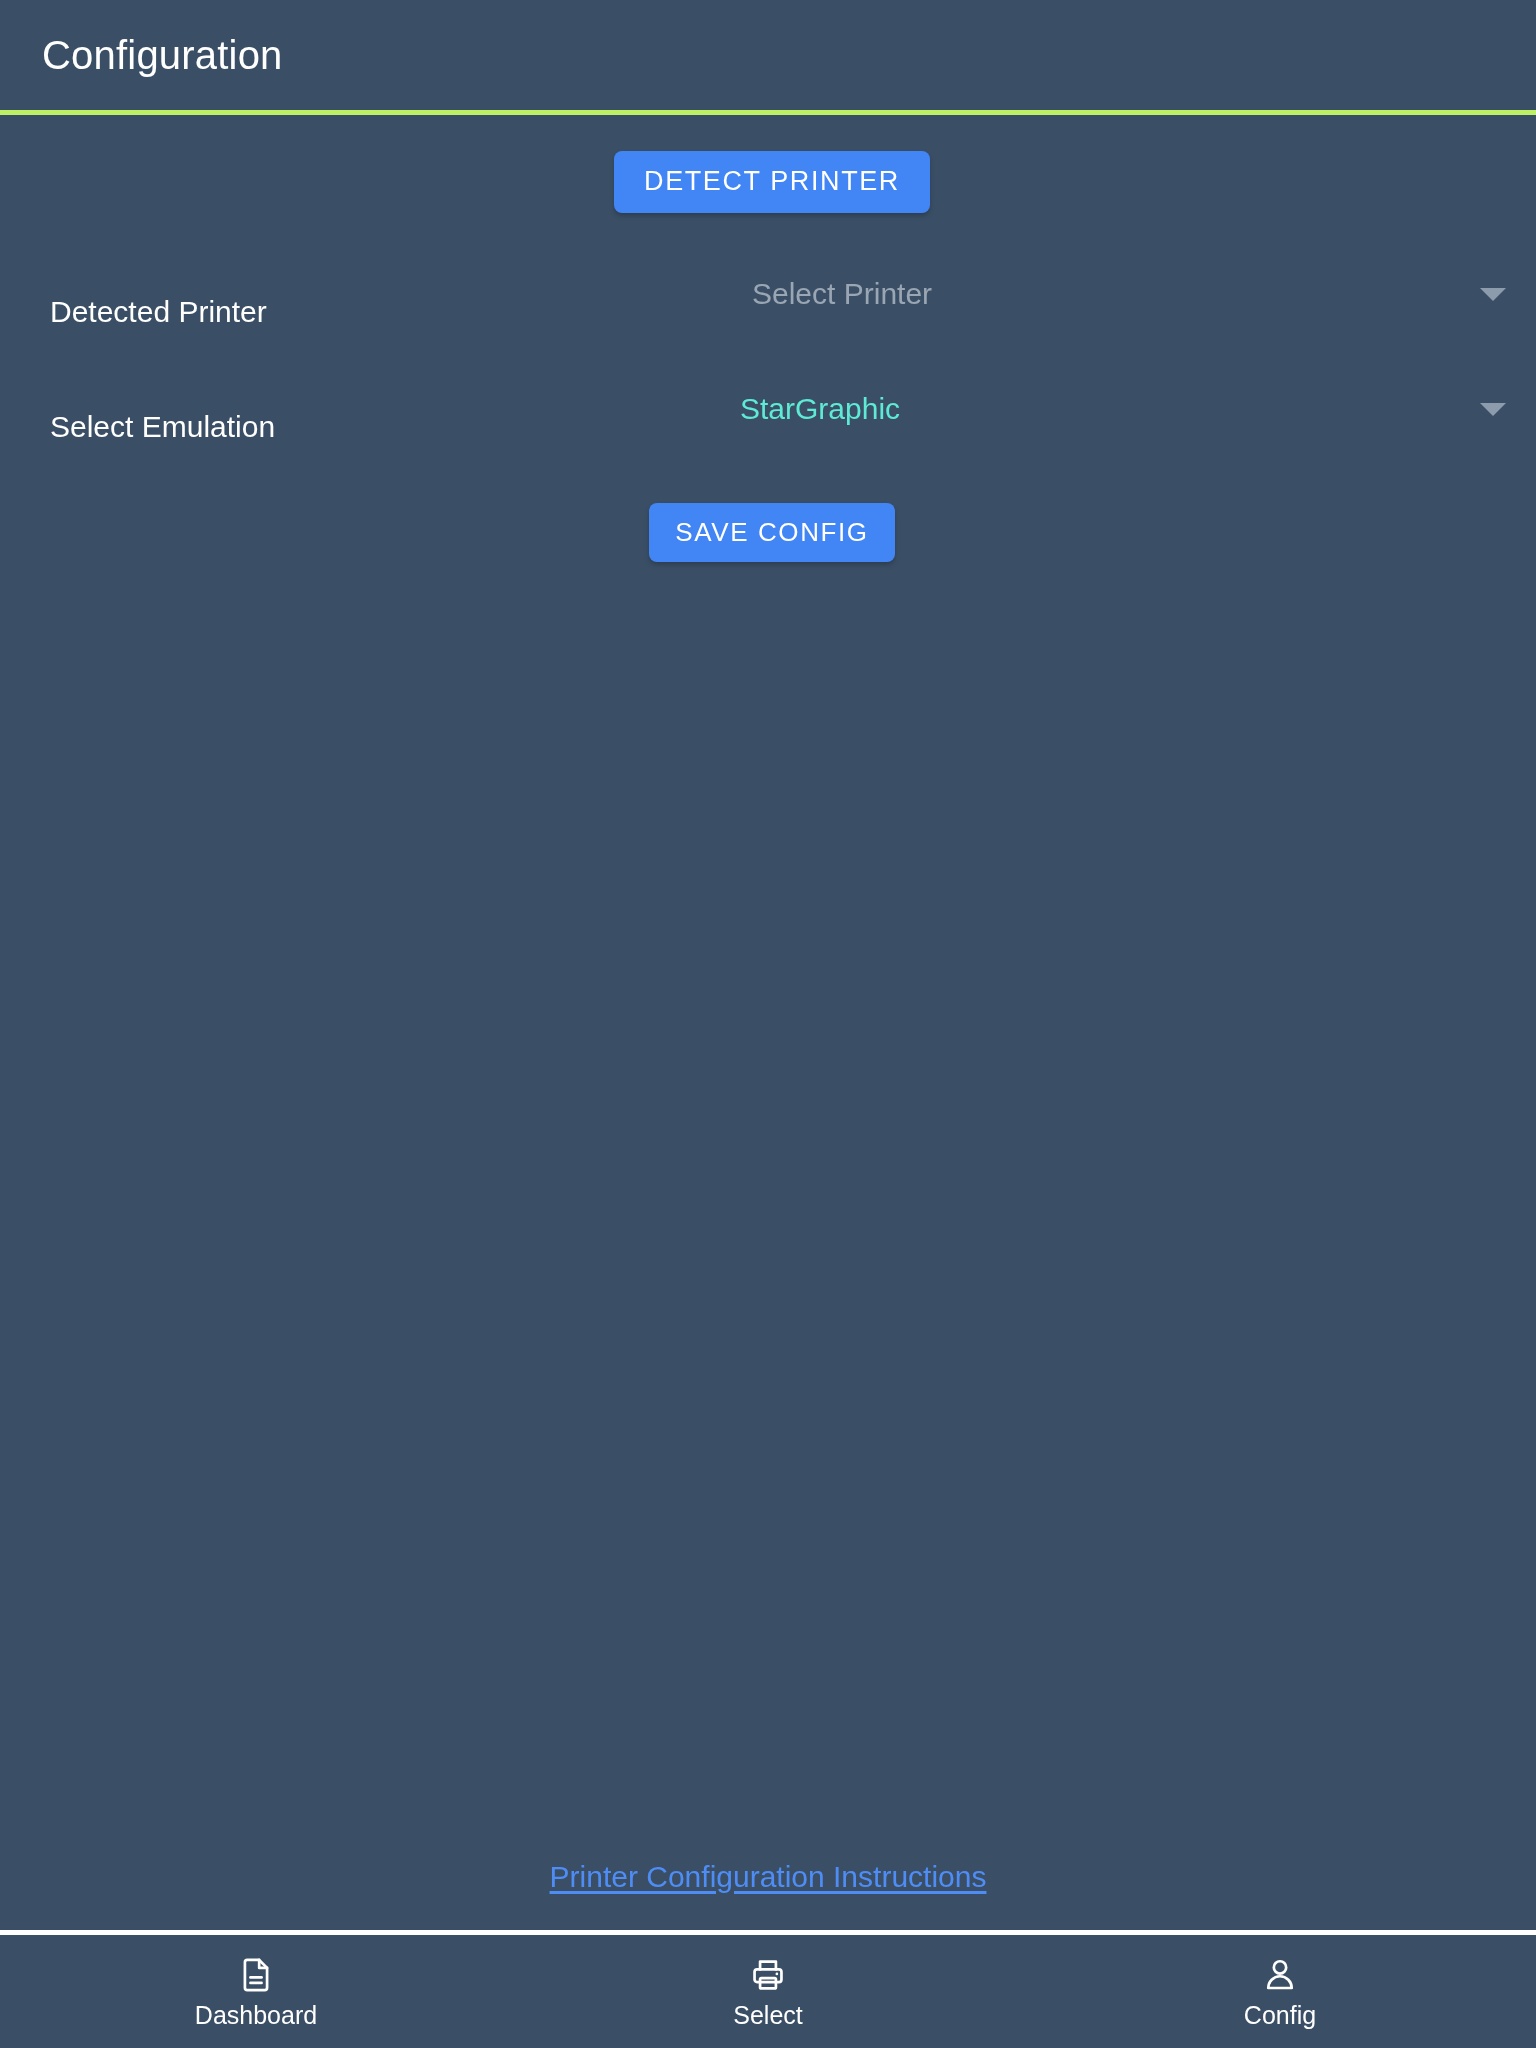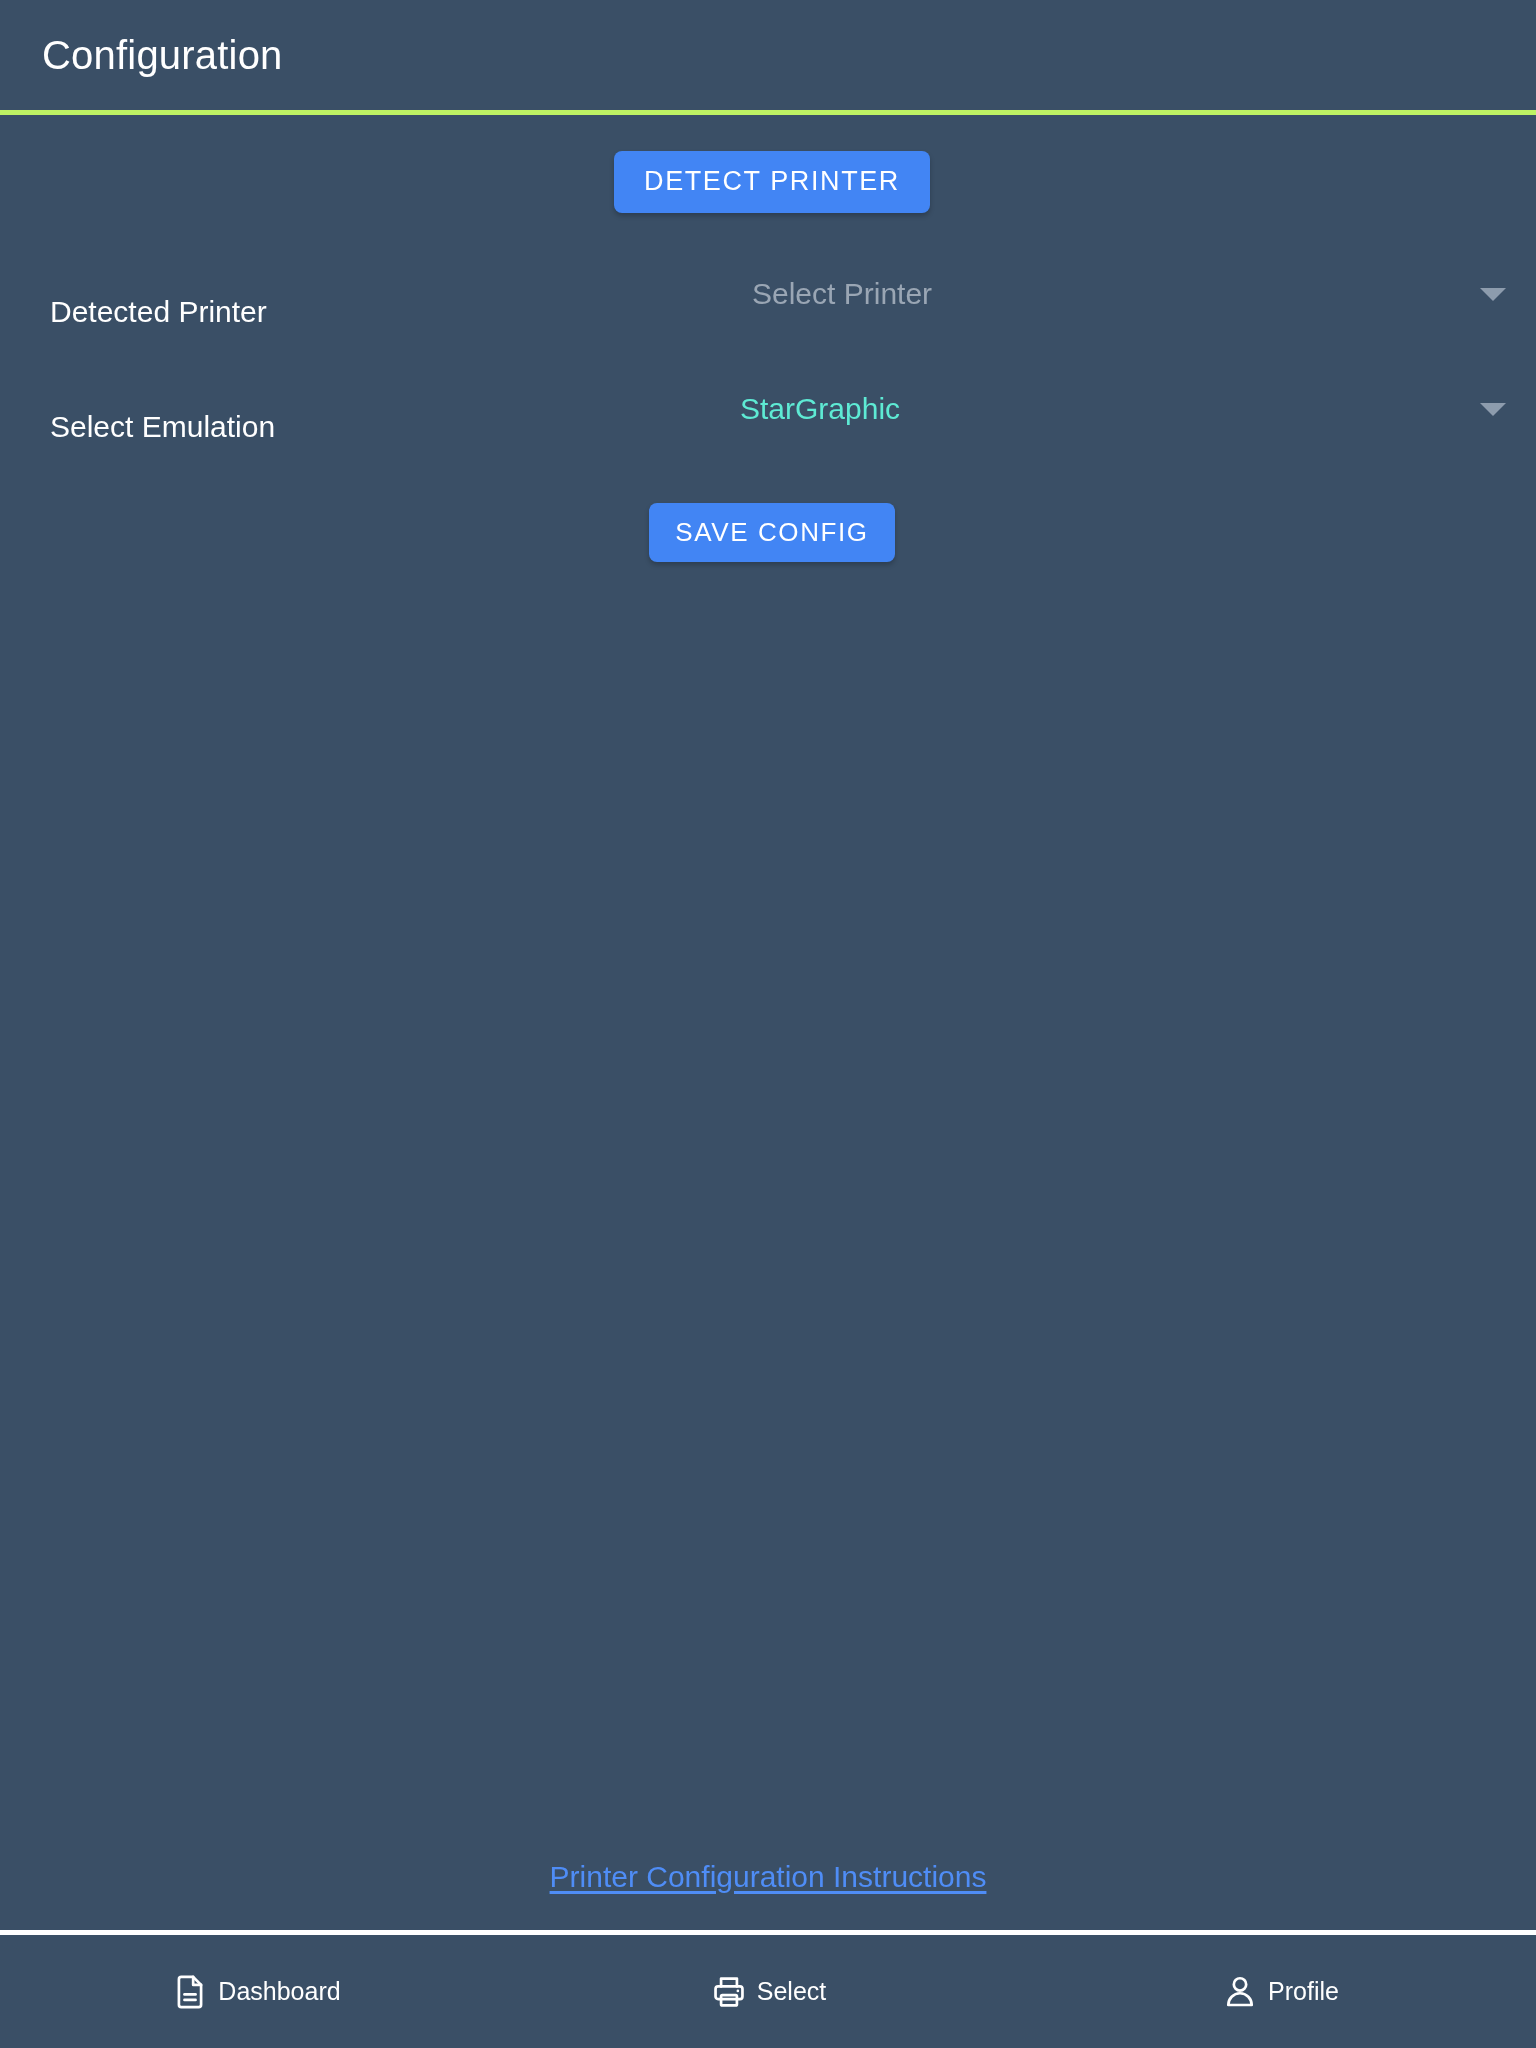--- a/index.html
+++ b/index.html
@@ -141,20 +141,21 @@
     flex: 0 0 auto;
     height: 118px;
     background: #3a4f66;
     border-top: 5px solid #ffffff;
     display: flex;
     align-items: center;
   }
   .nav-item {
     flex: 1 1 0;
     display: flex;
+    flex-direction: column;
     align-items: center;
     justify-content: center;
     gap: 9px;
     cursor: pointer;
     user-select: none;
   }
   .nav-icon { width: 38px; height: 38px; display: block; }
   .nav-label {
     color: #ffffff;
     font-size: 25px;
@@ -232,18 +233,18 @@
       <span class="nav-label">Select</span>
     </div>
 
     <div class="nav-item">
       <span>
         <svg class="nav-icon" viewBox="0 0 24 24" fill="none" stroke="#ffffff" stroke-width="1.7" stroke-linecap="round" stroke-linejoin="round">
           <circle cx="12" cy="7.2" r="3.9"></circle>
           <path d="M4.6 20.2a7.4 7.4 0 0 1 14.8 0z"></path>
         </svg>
       </span>
-      <span class="nav-label">Profile</span>
+      <span class="nav-label">Config</span>
     </div>
 
   </div>
 
 </div>
 
 </body></html>

